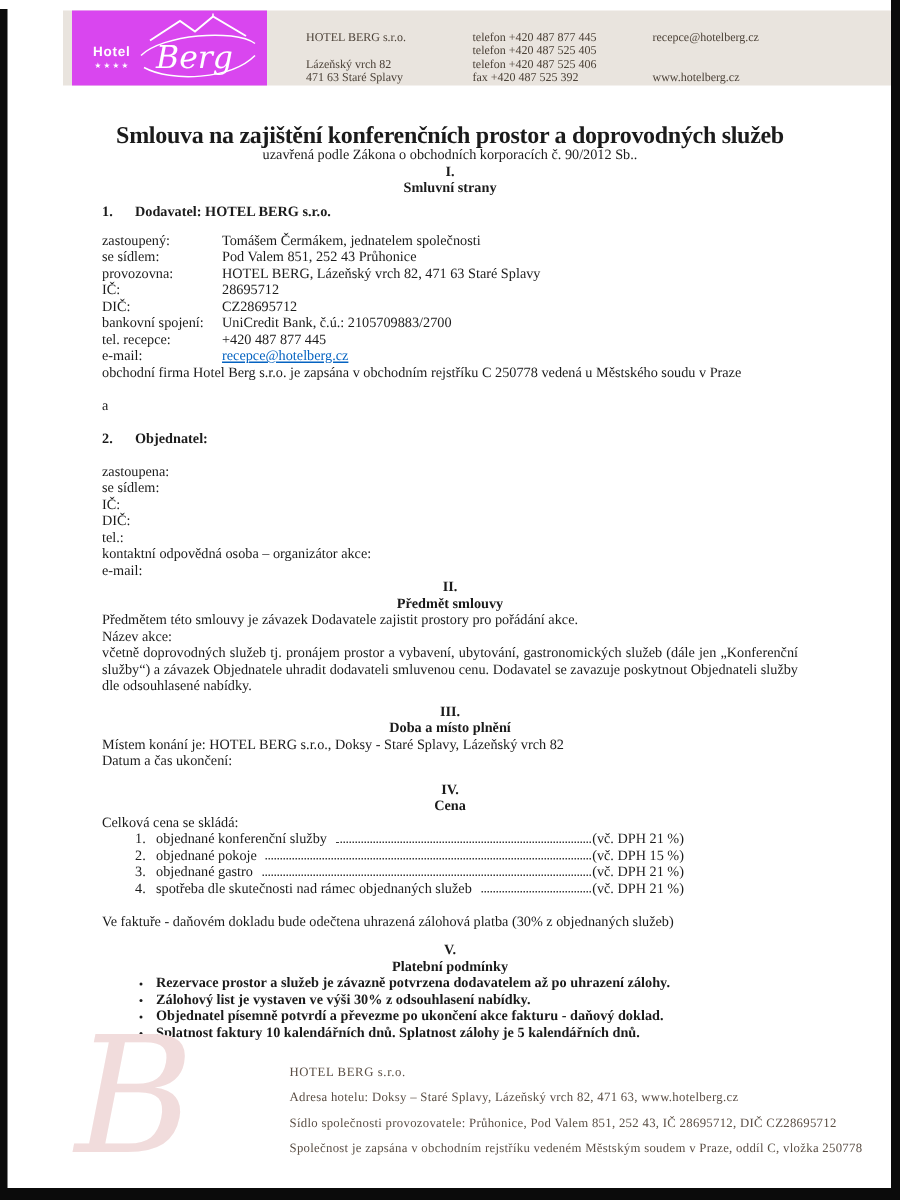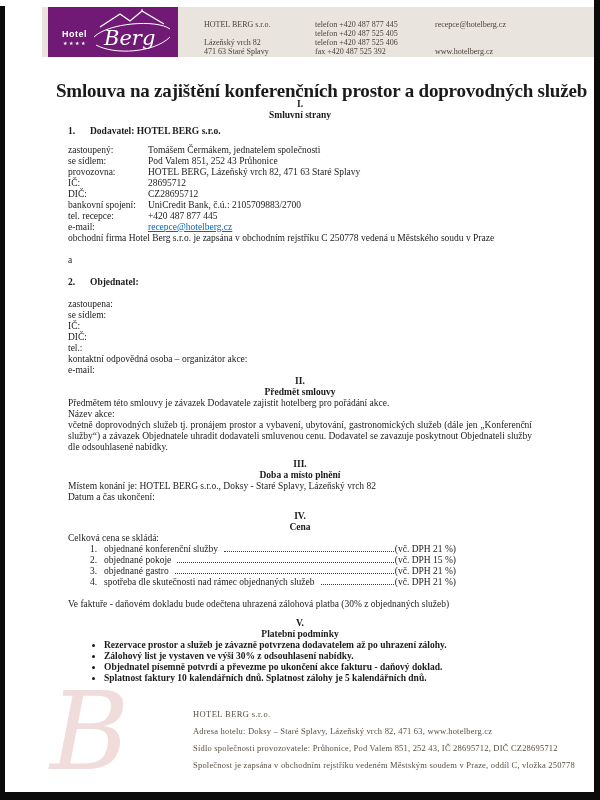--- a/index.html
+++ b/index.html
@@ -18,21 +18,21 @@
   .edge-right  { right: 0; top: 0;  width: 6px;  height: 800px; }
   .edge-bottom { left: 0; bottom: 0; width: 600px; height: 8px; }
 
   
   .letterhead {
     position: absolute; left: 42px; top: 7px; width: 552px; height: 50px;
     background: #e9e4de;
   }
   .logo-block {
     position: absolute; left: 6px; top: 0; width: 130px; height: 50px;
-    background: #701a75; color: #fff;
+    background: #d946ef; color: #fff;
   }
   .logo-hotel {
     position: absolute; left: 14px; top: 22px;
     font-family: "Liberation Sans", sans-serif;
     font-weight: bold; font-size: 9px; letter-spacing: .5px;
   }
   .logo-stars {
     position: absolute; left: 15px; top: 33px;
     font-size: 5px; letter-spacing: 1.5px; color: #fff;
   }
@@ -49,21 +49,21 @@
   .hd-mail    { position: absolute; left: 393px; top: 13px; }
   .hd-web     { position: absolute; left: 393px; top: 40px; }
 
   
   .doc {
     position: absolute; left: 68px; top: 82px; width: 464px;
     font-size: 9.5px; line-height: 11px;
   }
   .doc-title {
     text-align: center; font-weight: bold;
-    font-size: 19px; line-height: 17px;
+    font-size: 16px; line-height: 17px;
     letter-spacing: -.2px; white-space: nowrap; margin-left: -12px; margin-right: -12px;
   }
   .doc-subtitle { text-align: center; font-size: 9.5px; }
   .sec-num, .sec-heading { text-align: center; font-weight: bold; }
   .party-head { display: flex; font-weight: bold; margin-top: 5px; }
   .party-head .pnum { width: 22px; }
   .kv-block { margin-top: 8px; }
   .kv { display: flex; }
   .kv .k { width: 80px; flex: none; }
   .kv .v { flex: auto; }
@@ -128,20 +128,21 @@
   <div class="hd-mail hd-col">
     <div class="hd-line">recepce@hotelberg.cz</div>
   </div>
   <div class="hd-web hd-col">
     <div class="hd-line">www.hotelberg.cz</div>
   </div>
 </div>
 
 <div class="doc">
   <div class="doc-title">Smlouva na zajištění konferenčních prostor a doprovodných služeb</div>
+  <div class="doc-subtitle">uzavřená podle Zákona o obchodních korporacích č. 90/2012 Sb..</div>
 
   <div class="sec-num">I.</div>
   <div class="sec-heading">Smluvní strany</div>
 
   <div class="party-head">
     <span class="pnum">1.</span>
     <span>Dodavatel: HOTEL BERG s.r.o.</span>
   </div>
 
   <div class="kv-block">
@@ -192,21 +193,21 @@
     <div>se sídlem:</div>
     <div>IČ:</div>
     <div>DIČ:</div>
     <div>tel.:</div>
     <div>kontaktní odpovědná osoba – organizátor akce:</div>
     <div>e-mail:</div>
   </div>
 
   <div class="sec-num gap2">II.</div>
   <div class="sec-heading">Předmět smlouvy</div>
-  <div>Předmětem této smlouvy je závazek Dodavatele zajistit hotelberg pro pořádání akce.</div>
+  <div>Předmětem této smlouvy je závazek Dodavatele zajistit prostory pro pořádání akce.</div>
   <div>Název akce:</div>
   <div class="just">včetně doprovodných služeb tj. pronájem prostor a vybavení, ubytování, gastronomických služeb (dále jen „Konferenční služby“) a závazek Objednatele uhradit dodavateli smluvenou cenu. Dodavatel se zavazuje poskytnout Objednateli služby dle odsouhlasené nabídky.</div>
 
   <div class="sec-num gap6">III.</div>
   <div class="sec-heading">Doba a místo plnění</div>
   <div>Místem konání je: HOTEL BERG s.r.o.,  Doksy - Staré Splavy, Lázeňský vrch 82</div>
   <div>Datum a čas ukončení:</div>
 
   <div class="sec-num gap8">IV.</div>
   <div class="sec-heading">Cena</div>

